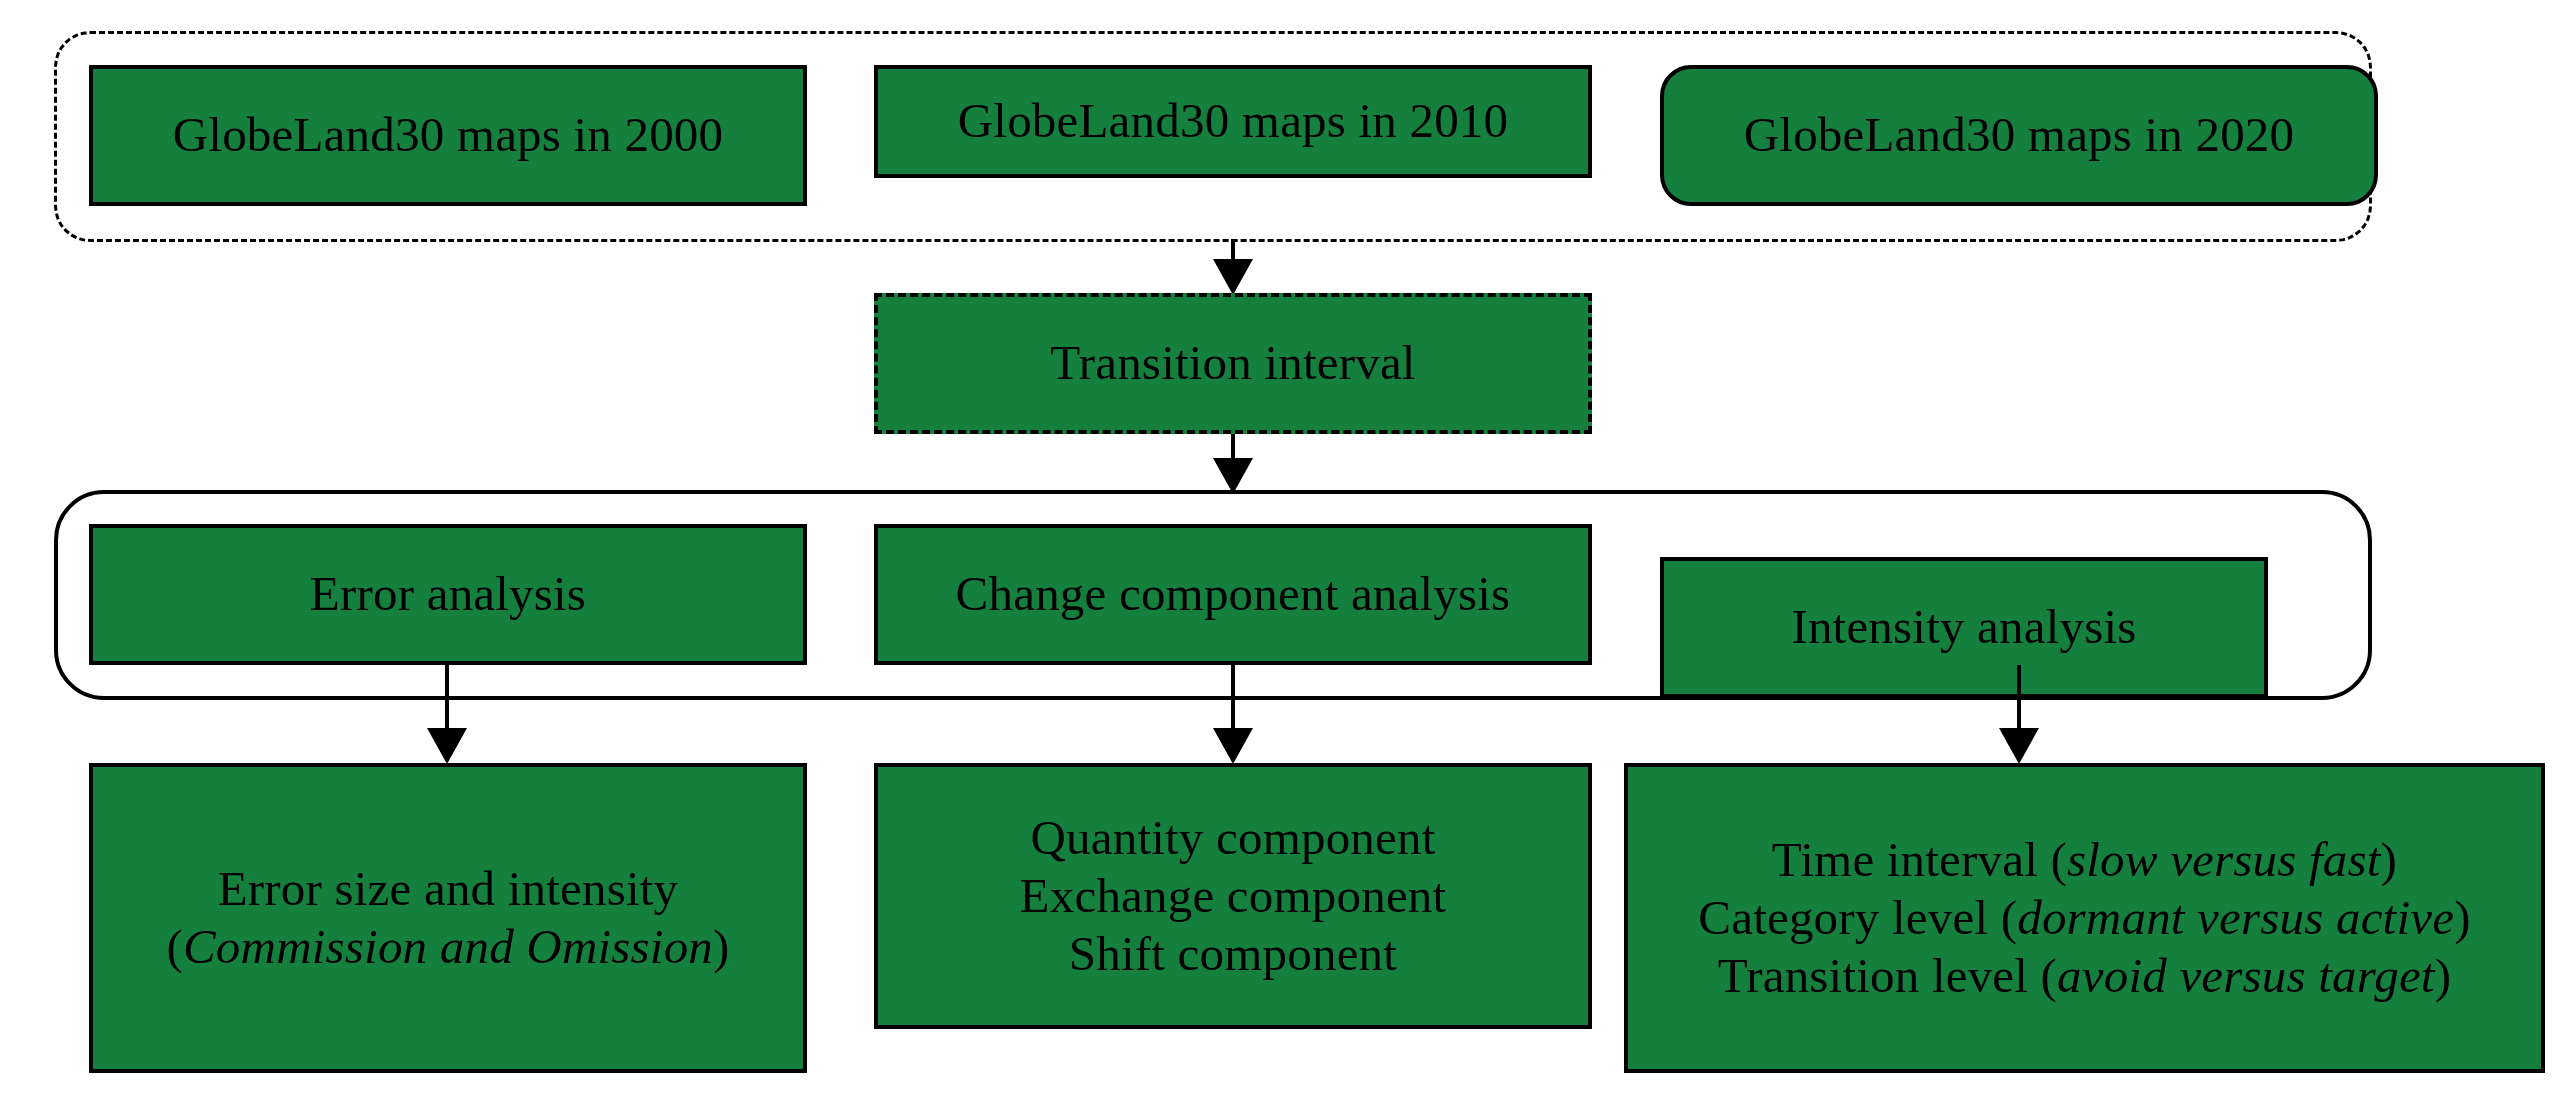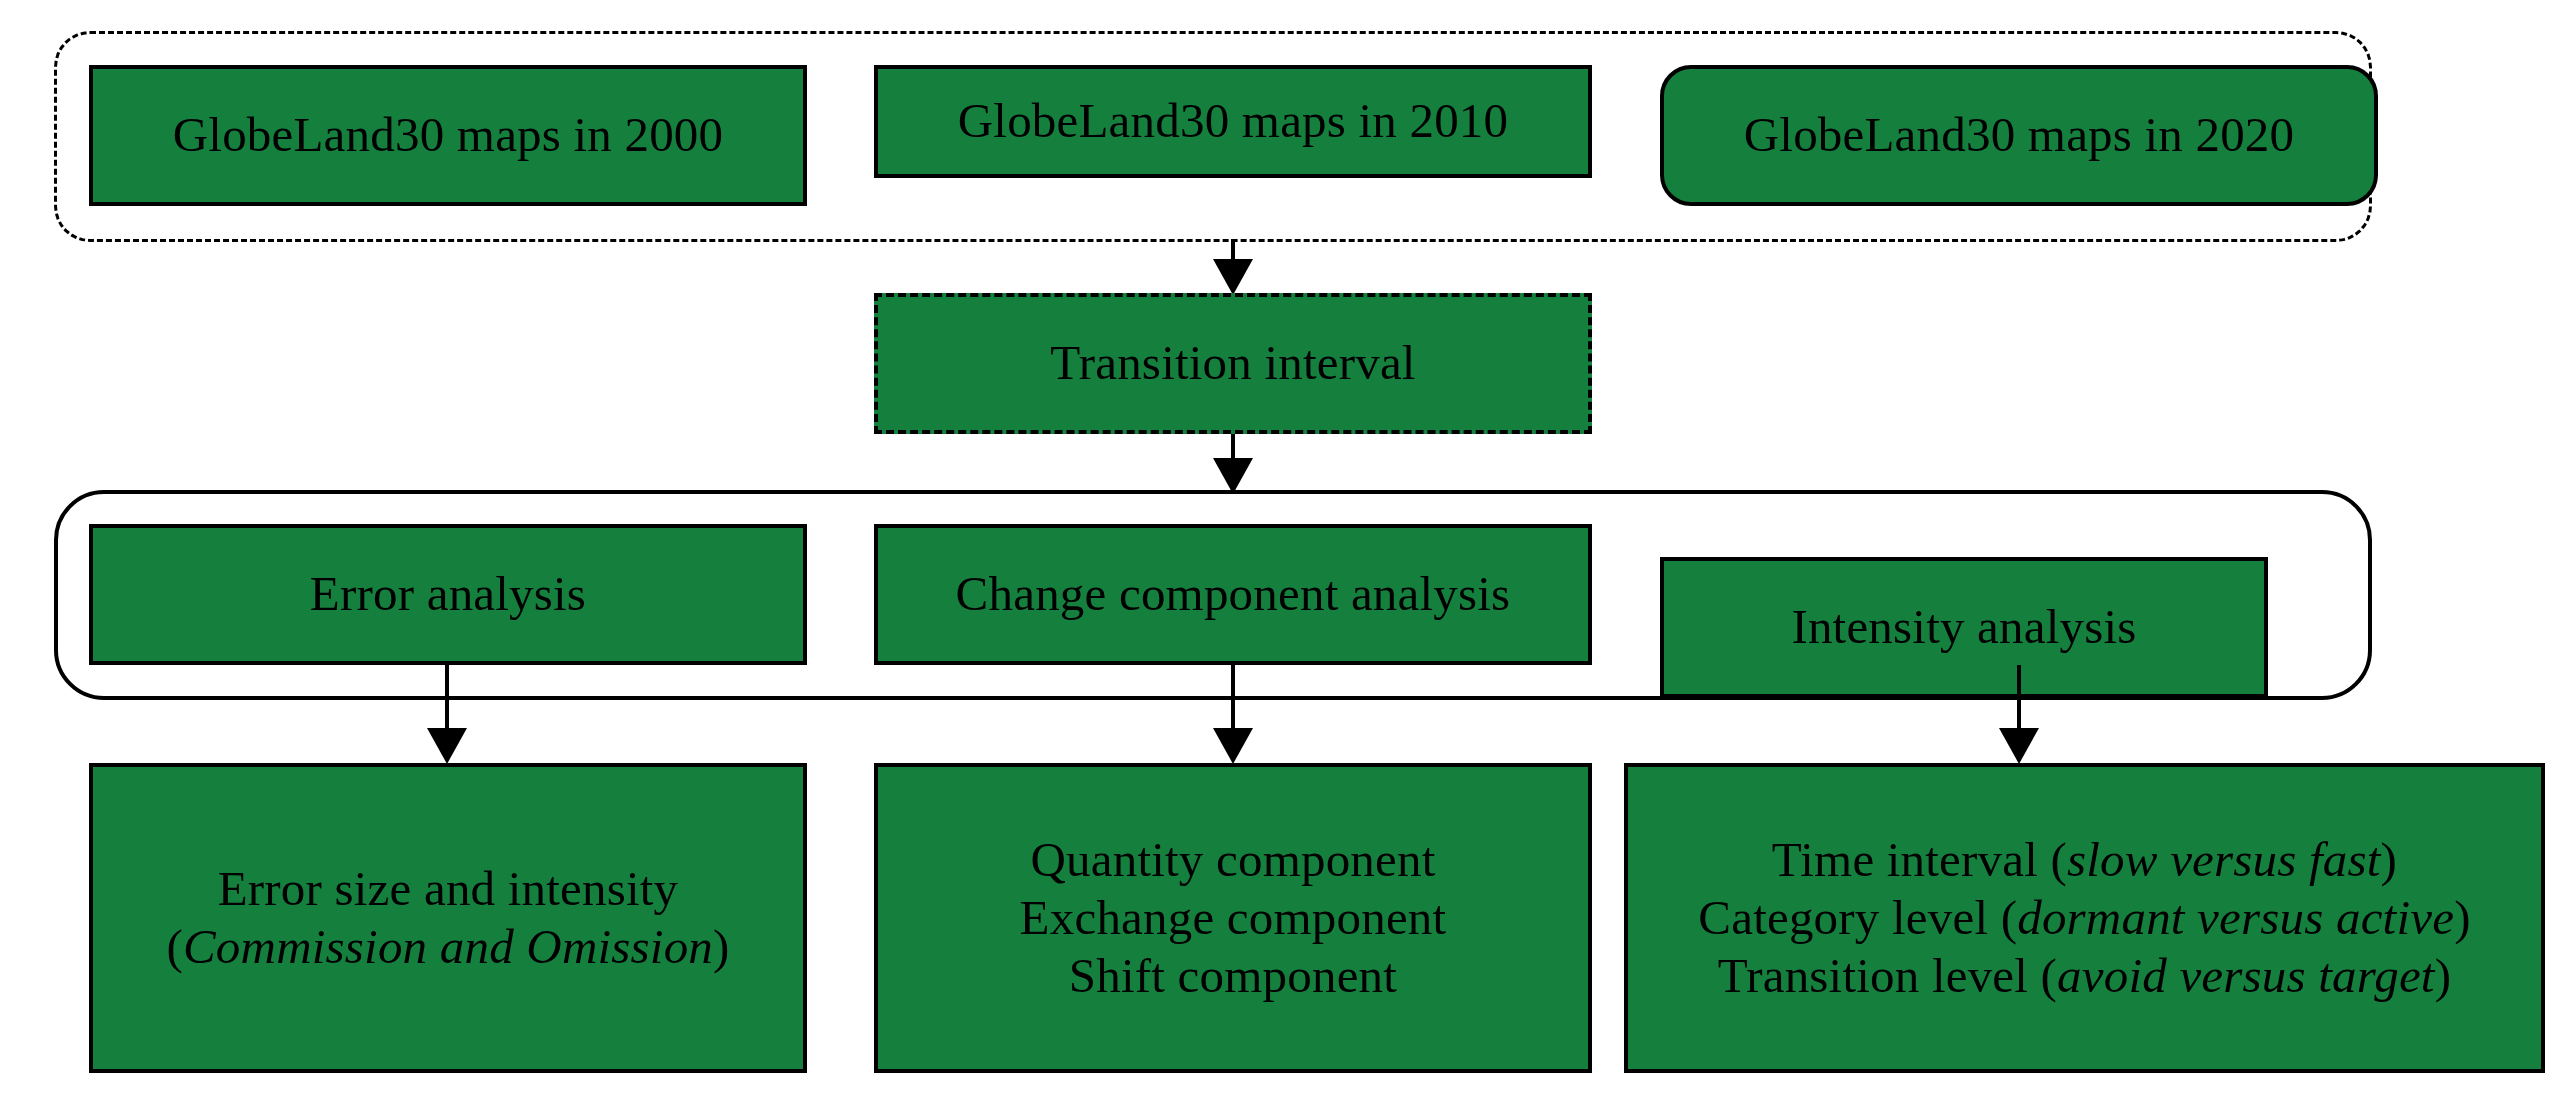--- a/index.html
+++ b/index.html
@@ -152,21 +152,21 @@
 
   <div class="arrow" style="left:2019px; top:665px; height:101px;">
     <div class="shaft" style="height:69px;"></div>
     <div class="head" style="top:63px;"></div>
   </div>
 
   <div class="node box-solid" style="left:89px; top:763px; width:718px; height:310px;">
     <div class="label multi"><div><span>Error size and intensity</span></div><div><span>(</span><span class="it">Commission and Omission</span><span>)</span></div></div>
   </div>
 
-  <div class="node box-solid" style="left:874px; top:763px; width:718px; height:310px;">
+  <div class="node box-solid" style="left:874px; top:763px; width:718px; height:266px;">
     <div class="label multi"><div><span>Quantity component</span></div><div><span>Exchange component</span></div><div><span>Shift component</span></div></div>
   </div>
 
   <div class="node box-solid" style="left:1624px; top:763px; width:921px; height:310px;">
     <div class="label multi"><div><span>Time interval (</span><span class="it">slow versus fast</span><span>)</span></div><div><span>Category level (</span><span class="it">dormant versus active</span><span>)</span></div><div><span>Transition level (</span><span class="it">avoid versus target</span><span>)</span></div></div>
   </div>
 
 </div>
 
 

